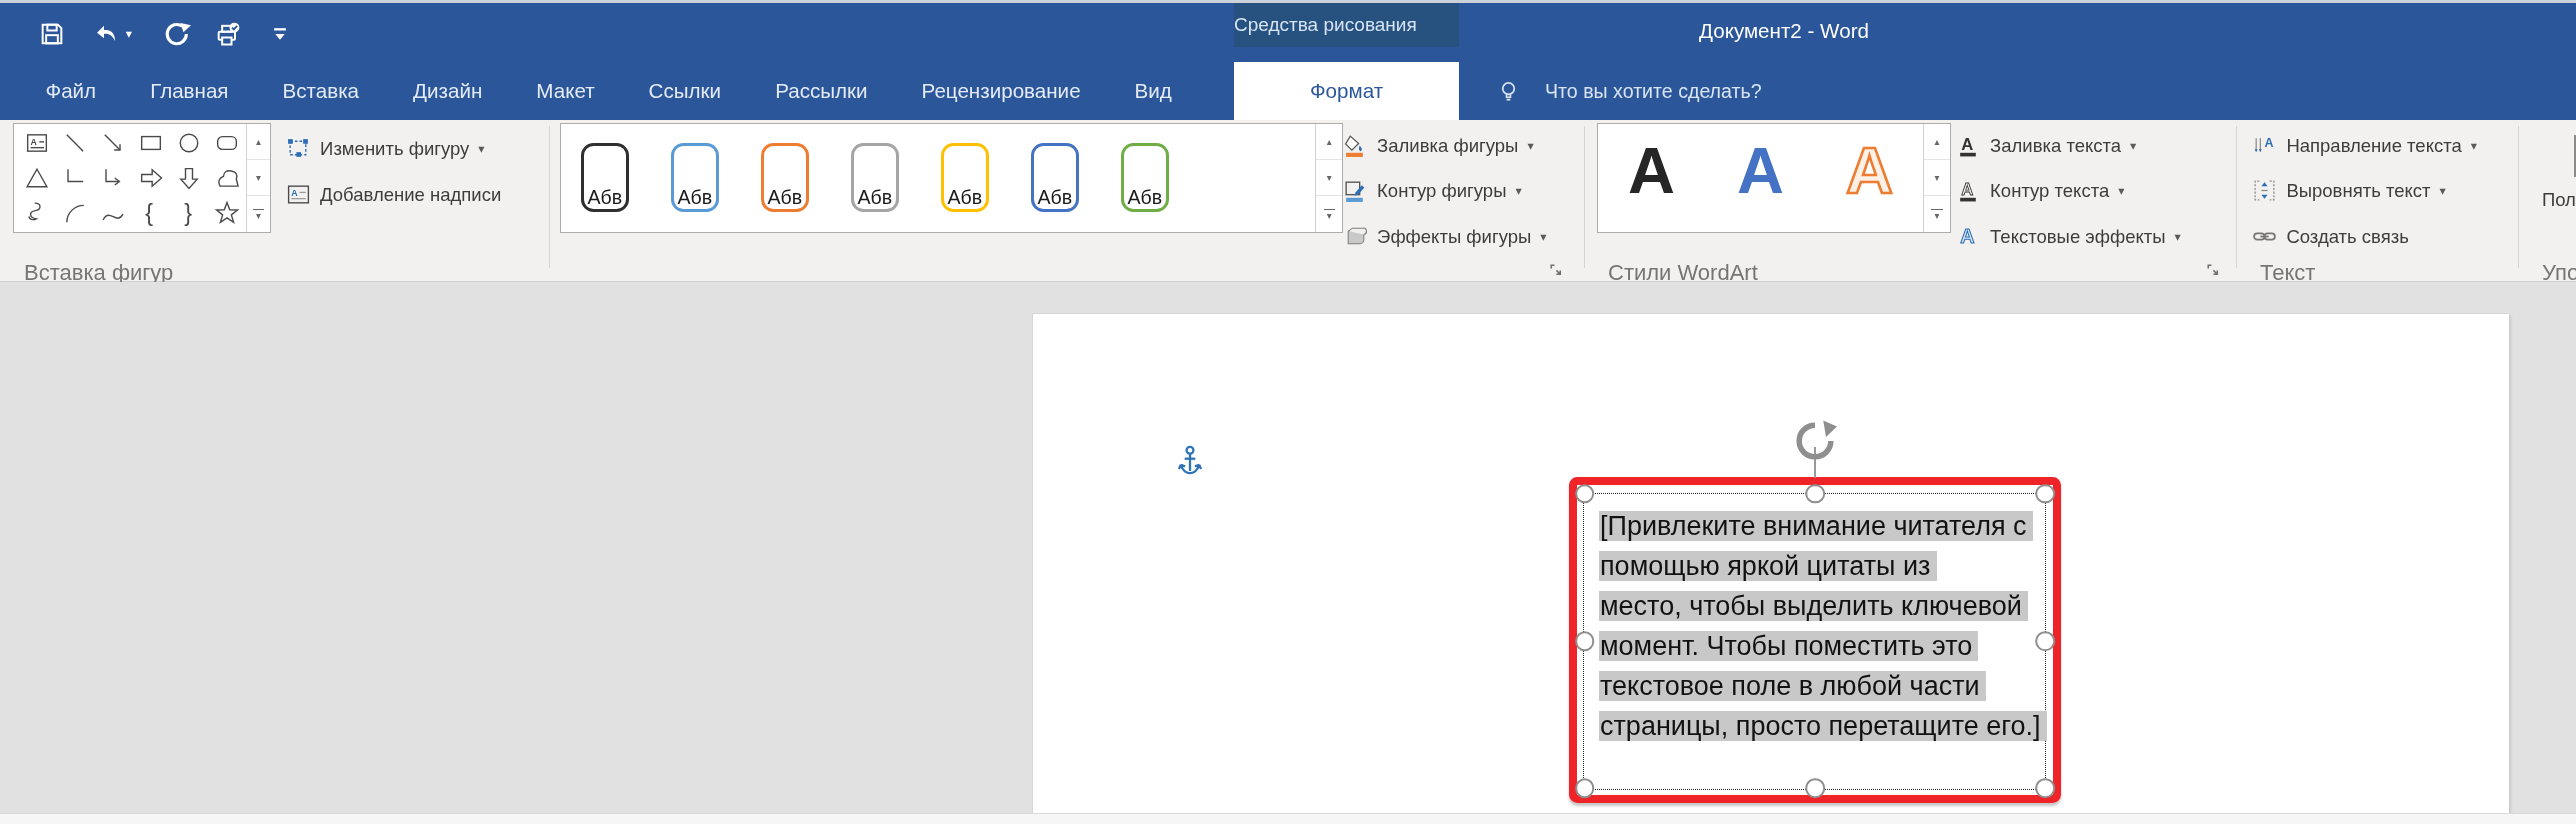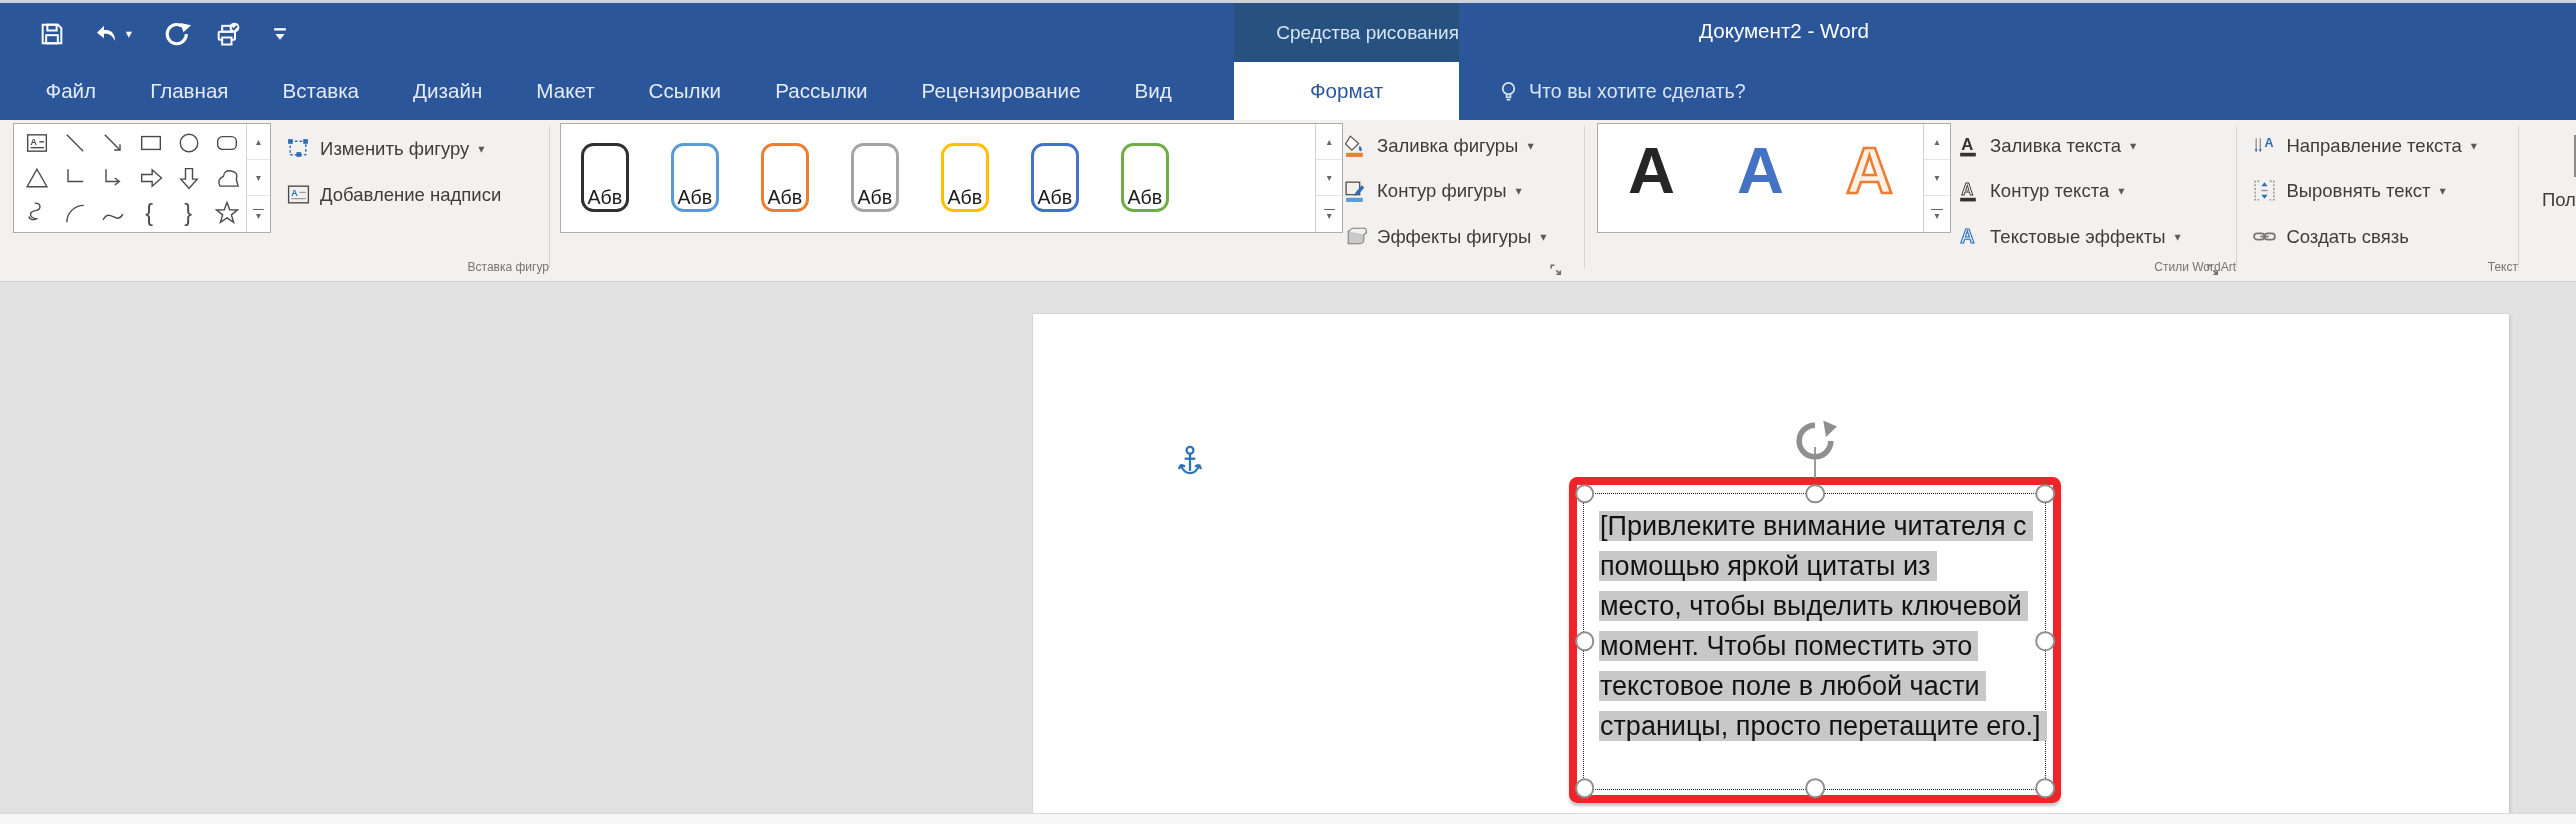--- a/index.html
+++ b/index.html
@@ -6,42 +6,42 @@
   html,body { width: 3568px; height: 824px; overflow: hidden;
     font-family: "Liberation Sans", sans-serif; background:#e1e1e1; position:relative; }
 
   
   .titlebar { position:absolute; left:0; top:0; width:3568px; height:62px; background:#2b579a; }
   .top-edge { position:absolute; left:0; top:0; width:100%; height:3.1px; background:#ccd2da; }
   .qat { position:absolute; left:36px; top:9.3px; height:49px; display:flex; align-items:center; gap:19.6px; }
   .qat-btn { width:32px; height:32px; display:flex; align-items:center; justify-content:center; }
   .qat-btn svg { width:28px; height:28px; }
   .qat-dd { width:15.5px; height:32px; display:flex; align-items:center; color:#fff; font-size:12.4px; margin-left:-13.4px; }
-  .ctx-header { position:absolute; left:1234px; top:3.1px; width:225px; height:59px; background:#27517e;
-    display:flex; align-items:center; justify-content:flex-end; }
+  .ctx-header { position:absolute; left:1234px; top:3.1px; width:225px; height:44px; background:#27517e;
+    display:flex; align-items:center; justify-content:flex-start; }
   .ctx-header span { color:#d6e4f6; font-size:19px; }
   .win-title { position:absolute; left:0; top:0; width:100%; height:62px; display:flex;
     align-items:center; justify-content:center; color:#ffffff; font-size:20.6px; pointer-events:none; }
 
   
   .tabrow { position:absolute; left:0; top:62px; width:3568px; height:58px; background:#2b579a; }
   #tabs-flow { display:flex; padding-left:18.5px; height:58px; }
   .tab { padding:0 27px; line-height:58px; color:#e4ebf7; font-size:20.6px; white-space:nowrap; }
   .tab-active { position:absolute; left:1234px; top:0; width:225px; height:58px; background:#ffffff;
     color:#2b579a; font-size:20.6px; line-height:58px; text-align:center; }
-  .tellme { position:absolute; left:1497px; top:0; height:58px; display:flex; align-items:center; gap:9px; }
+  .tellme { position:absolute; left:1497px; top:0; height:58px; display:flex; align-items:center; gap:25px; }
   .tellme svg { width:23px; height:23px; }
   .tellme span { color:#d9e4f5; font-size:19.6px; }
 
   
   .ribbon { position:absolute; left:0; top:120px; width:3568px; height:162px; background:#f2f1ef;
     border-bottom:0.5px solid #d2d0ce; }
   .gdiv { position:absolute; top:6.2px; height:142px; width:0.5px; background:#d7d5d3; }
   .rgroup { position:absolute; top:0; height:162px; }
-  .glabel { position:absolute; top:140px; left:0; right:0; text-align:right; font-size:12px; color:#757575; white-space:nowrap; }
+  .glabel { position:absolute; top:140px; left:0; right:0; text-align:left; font-size:22px; color:#757575; white-space:nowrap;padding-left:24px; }
   .dlg { position:absolute; top:142px; width:16.5px; height:16.5px; }
   .dlg svg { width:15.5px; height:15.5px; stroke:#6e6e6e; fill:none; stroke-width:2.4; }
 
   .gal { position:absolute; top:2.6px; background:#ffffff; border:0.5px solid #acacac; display:flex; }
   .gal-items { flex:1; display:flex; align-items:center; }
   .gal-scroll { width:27px; border-left:0.5px solid #d2d2d2; display:flex; flex-direction:column; }
   .gs-btn { flex:1; display:flex; align-items:center; justify-content:center; font-size:9.8px; color:#676767;
     border-bottom:0.5px solid #e4e4e4; flex-direction:column; line-height:7.2px; }
   .gs-btn:last-child { border-bottom:none; }
   .gs-more-line { width:11.3px; border-top:1px solid #676767; margin-bottom:1.5px; }

